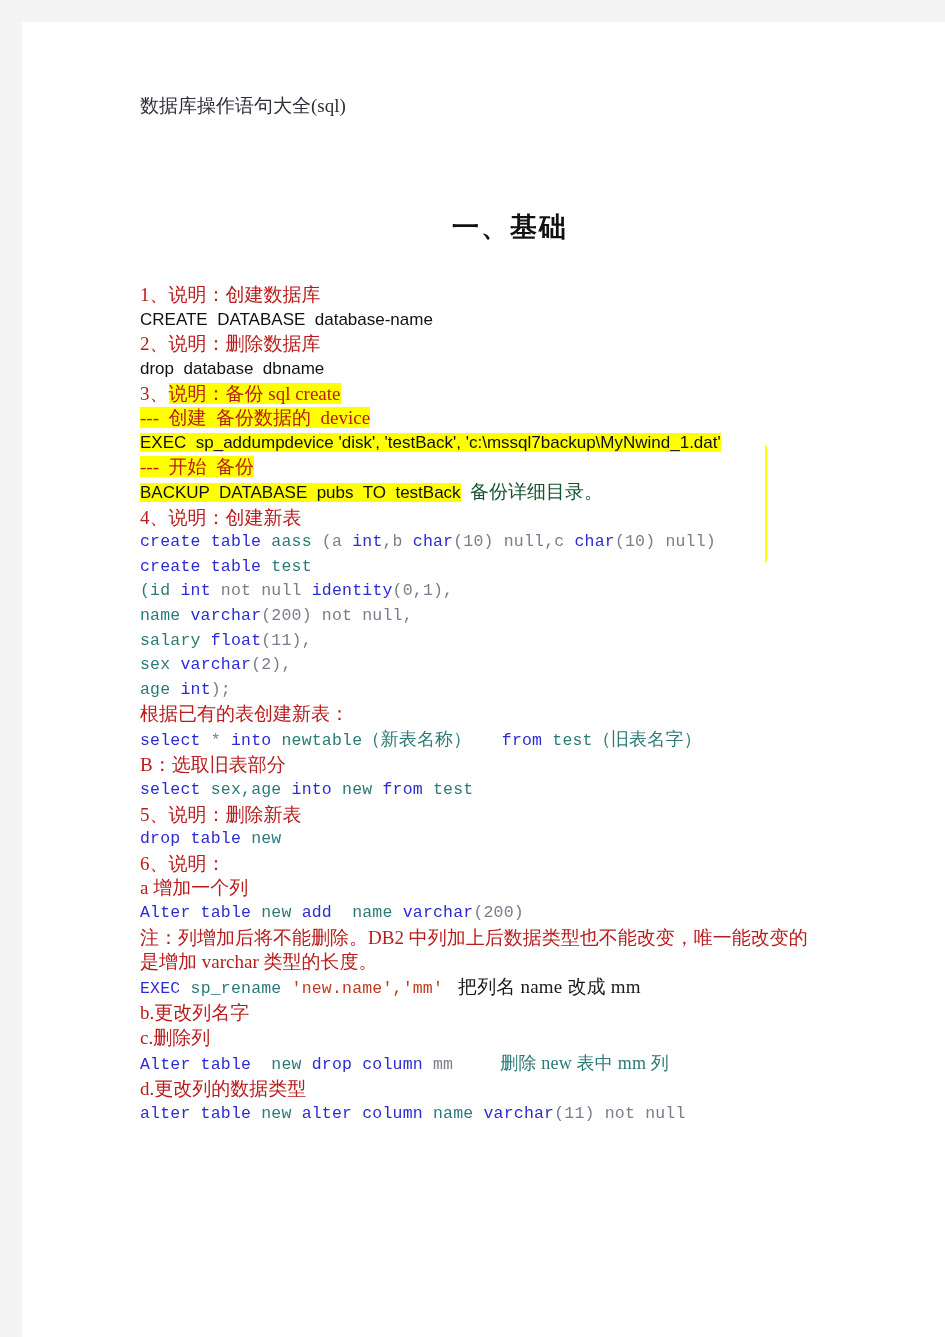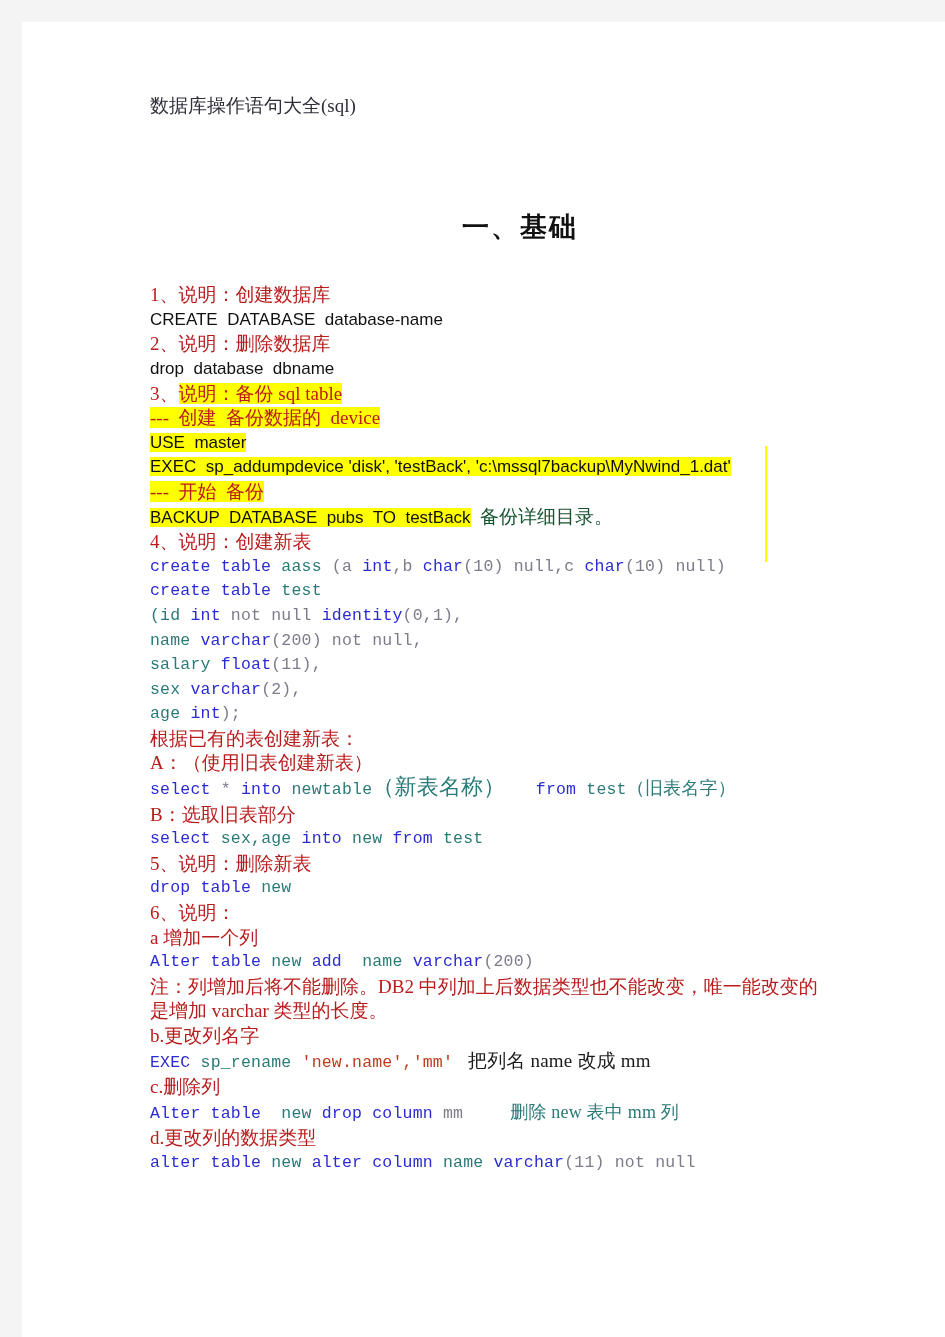--- a/index.html
+++ b/index.html
@@ -17,21 +17,21 @@
     position: absolute;
     left: 22px;
     top: 22px;
     width: 923px;
     height: 1315px;
     background: #ffffff;
     overflow: hidden;
   }
   .content {
     position: absolute;
-    left: 128px;
+    left: 118px;
     top: 72px;
     width: 740px;
   }
 
   
   .line {
     white-space: pre;
     line-height: 24.6px;
     min-height: 24.6px;
   }
@@ -109,50 +109,48 @@
     <div class="line heading">一、基础</div>
 
     <div class="spacer-head"></div>
 
     <div class="line cn">1、说明：创建数据库</div>
     <div class="line lat">CREATE  DATABASE  database-name</div>
 
     <div class="line cn">2、说明：删除数据库</div>
     <div class="line lat">drop  database  dbname</div>
 
-    <div class="line cn"><span class="seg">3、</span><span class="seg hl">说明：备份 sql table</span></div>
+    <div class="line cn"><span class="seg">3、</span><span class="seg hl">说明：备份 sql create</span></div>
     <div class="line cn"><span class="seg hl">---  创建  备份数据的  device</span></div>
-    <div class="line lat"><span class="seg hl">USE  master</span></div>
     <div class="line lat"><span class="seg hl">EXEC  sp_addumpdevice 'disk', 'testBack', 'c:\mssql7backup\MyNwind_1.dat'</span></div>
     <div class="line cn"><span class="seg hl">---  开始  备份</span></div>
     <div class="line lat"><span class="seg hl">BACKUP  DATABASE  pubs  TO  testBack</span><span class="seg cn" style="font-size:19px;color:#3a3a46">  </span><span class="seg cn" style="font-size:19px;color:#14532d">备份详细目录。</span></div>
 
     <div class="line cn">4、说明：创建新表</div>
     <div class="line code"><span class="kw">create table</span><span class="id"> aass </span><span class="dim">(a </span><span class="kw">int</span><span class="dim">,b </span><span class="kw">char</span><span class="dim">(10) </span><span class="dim">null</span><span class="dim">,c </span><span class="kw">char</span><span class="dim">(10) </span><span class="dim">null</span><span class="dim">)</span></div>
     <div class="line code"><span class="kw">create table</span><span class="id"> test</span></div>
     <div class="line code"><span class="id">(id </span><span class="kw">int</span><span class="dim"> not null </span><span class="kw">identity</span><span class="dim">(0,1),</span></div>
     <div class="line code"><span class="id">name </span><span class="kw">varchar</span><span class="dim">(200) </span><span class="dim">not null,</span></div>
     <div class="line code"><span class="id">salary </span><span class="kw">float</span><span class="dim">(11),</span></div>
     <div class="line code"><span class="id">sex </span><span class="kw">varchar</span><span class="dim">(2),</span></div>
     <div class="line code"><span class="id">age </span><span class="kw">int</span><span class="dim">);</span></div>
     <div class="line cn">根据已有的表创建新表：</div>
-    <div class="line cn">A：（使用旧表创建新表）</div>
-    <div class="line code"><span class="kw">select</span><span class="dim"> * </span><span class="kw">into</span><span class="id"> newtable</span><span class="id" style="font-family:Liberation Mono, monospace;font-size:22px">（新表名称）</span><span class="kw">   from</span><span class="id"> test</span><span class="id" style="font-family:'Liberation Serif',serif;font-size:18px">（旧表名字）</span></div>
+    <div class="line code"><span class="kw">select</span><span class="dim"> * </span><span class="kw">into</span><span class="id"> newtable</span><span class="id" style="font-family:Liberation Mono, monospace;font-size:18px">（新表名称）</span><span class="kw">   from</span><span class="id"> test</span><span class="id" style="font-family:'Liberation Serif',serif;font-size:18px">（旧表名字）</span></div>
     <div class="line cn">B：选取旧表部分</div>
     <div class="line code"><span class="kw">select</span><span class="id"> sex,age </span><span class="kw">into</span><span class="id"> new </span><span class="kw">from</span><span class="id"> test</span></div>
 
     <div class="line cn">5、说明：删除新表</div>
     <div class="line code"><span class="kw">drop table</span><span class="id"> new</span></div>
 
     <div class="line cn">6、说明：</div>
     <div class="line cn">a 增加一个列</div>
     <div class="line code"><span class="kw">Alter table</span><span class="id"> new </span><span class="kw">add</span><span class="id">  name </span><span class="kw">varchar</span><span class="dim">(200)</span></div>
     <div class="line cn">注：列增加后将不能删除。DB2 中列加上后数据类型也不能改变，唯一能改变的</div>
     <div class="line cn">是增加 varchar 类型的长度。</div>
+    <div class="line code"><span class="kw">EXEC</span><span class="id"> sp_rename </span><span class="str">'new.name','mm'</span><span class="seg cn" style="font-size:19px;color:#1a1a1a">   </span><span class="seg cn" style="font-size:19px;color:#1a1a1a">把列名 name 改成 mm</span></div>
     <div class="line cn">b.更改列名字</div>
-    <div class="line code"><span class="kw">EXEC</span><span class="id"> sp_rename </span><span class="str">'new.name','mm'</span><span class="seg cn" style="font-size:19px;color:#1a1a1a">   </span><span class="seg cn" style="font-size:19px;color:#1a1a1a">把列名 name 改成 mm</span></div>
     <div class="line cn">c.删除列</div>
     <div class="line code"><span class="kw">Alter table</span><span class="id">  new </span><span class="kw">drop column</span><span class="dim"> mm</span><span class="seg note" style="font-family:'Liberation Serif',serif;font-size:18px">          </span><span class="seg note" style="font-family:'Liberation Serif',serif;font-size:18px">删除 new 表中 mm 列</span></div>
     <div class="line cn">d.更改列的数据类型</div>
     <div class="line code"><span class="kw">alter table</span><span class="id"> new </span><span class="kw">alter column</span><span class="id"> name </span><span class="kw">varchar</span><span class="dim">(11) </span><span class="dim">not null</span></div>
 
   </div>
 </div>
 
 </body></html>

